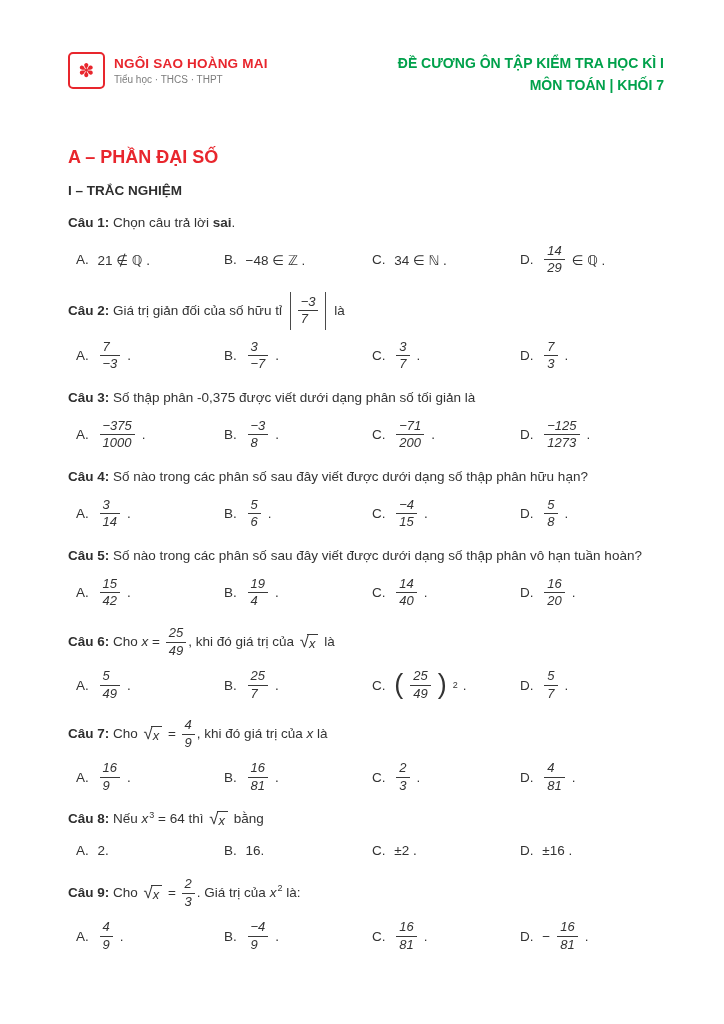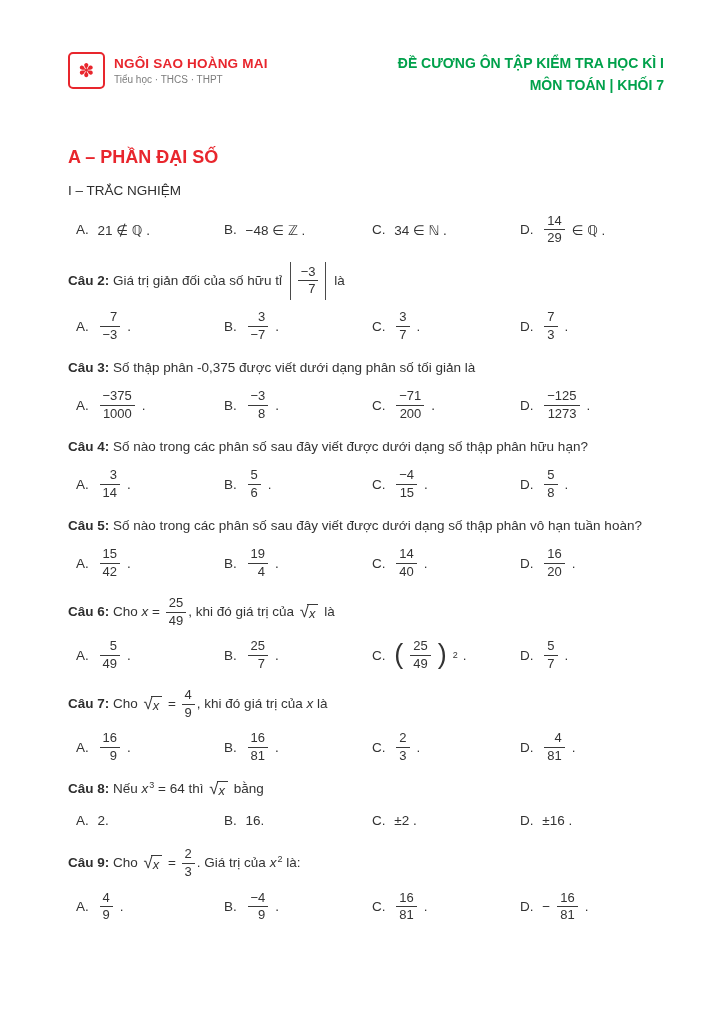--- a/index.html
+++ b/index.html
@@ -16,32 +16,32 @@
   .header{display:flex;justify-content:space-between;align-items:flex-start;margin-bottom:50px;}
   .brand{display:flex;gap:9px;align-items:center;}
   .logo{width:37px;height:37px;border:2px solid var(--red);border-radius:5px;
         display:flex;align-items:center;justify-content:center;color:var(--red);font-size:19px;}
   .school-name{color:var(--red);font-weight:bold;font-size:13.5px;letter-spacing:.2px;}
   .school-sub{color:#7c7c7c;font-size:10px;margin-top:3px;}
   .doc-title{color:var(--green);font-weight:bold;font-size:14px;text-align:right;line-height:1.6;margin-right:4px;}
 
   
   .section-a{color:var(--red);font-weight:bold;font-size:18px;margin-bottom:15px;}
-  .section-i{font-weight:normal;font-size:13.5px;color:#2e2e2e;margin-bottom:15px;}
+  .section-i{font-weight:bold;font-size:13.5px;color:#2e2e2e;margin-bottom:15px;}
 
   
   .question{margin-bottom:15px;}
   .q-text{font-size:13.5px;line-height:1.55;max-width:600px;}
   .q-label{font-weight:bold;color:#2e2e2e;}
   .options{display:grid;grid-template-columns:repeat(4,1fr);padding-left:8px;margin-top:9px;align-items:center;}
   .option{font-size:13.5px;display:flex;align-items:center;gap:5px;min-height:22px;}
   .letter{white-space:pre;}
 
   
-  .frac{display:inline-block;vertical-align:middle;text-align:right;line-height:1.12;margin:0 2px;font-size:13px;}
+  .frac{display:inline-block;vertical-align:middle;text-align:left;line-height:1.12;margin:0 2px;font-size:13px;font-style:italic;}
   .frac .num{display:block;border-bottom:1px solid #3a3a3a;padding:1px 3px;}
   .frac .den{display:block;padding:1px 3px;}
   .sqrt{display:inline-flex;vertical-align:middle;align-items:flex-start;margin:0 2px;}
   .sqrt .rad{font-size:1.25em;line-height:1;}
   .sqrt .vinc{border-top:1.2px solid #3a3a3a;font-style:italic;padding:2px 3px 0 2px;margin-left:-2px;font-size:.95em;line-height:1.1;}
   .abs{display:inline-block;vertical-align:middle;border-left:1.5px solid #4a4a4a;border-right:1.5px solid #4a4a4a;padding:2px 5px;margin:0 4px;}
   .bigp{font-size:27px;font-weight:400;vertical-align:middle;line-height:0;position:relative;top:-1px;}
   .msup{font-size:9px;vertical-align:super;line-height:0;margin-left:1px;}
   .mvar{font-style:italic;}
   .bld{font-weight:bold;}
@@ -65,20 +65,21 @@
       <div>ĐỀ CƯƠNG ÔN TẬP KIỂM TRA HỌC KÌ I</div>
       <div>MÔN TOÁN | KHỐI 7</div>
     </div>
   </header>
 
   <div class="section-a">A – PHẦN ĐẠI SỐ</div>
   <div class="section-i">I – TRẮC NGHIỆM</div>
 
   <main id="questions">
       <section class="question">
+        <p class="q-text"><strong class="q-label">Câu 1: </strong><span>Chọn câu trả lời </span><span class="bld">sai</span><span>.</span></p>
         <div class="options">
           <div class="option">
             <span class="letter">A. </span>
             <span>21 ∉ ℚ .</span>
           </div>
           <div class="option">
             <span class="letter">B. </span>
             <span>−48 ∈ ℤ .</span>
           </div>
           <div class="option">

